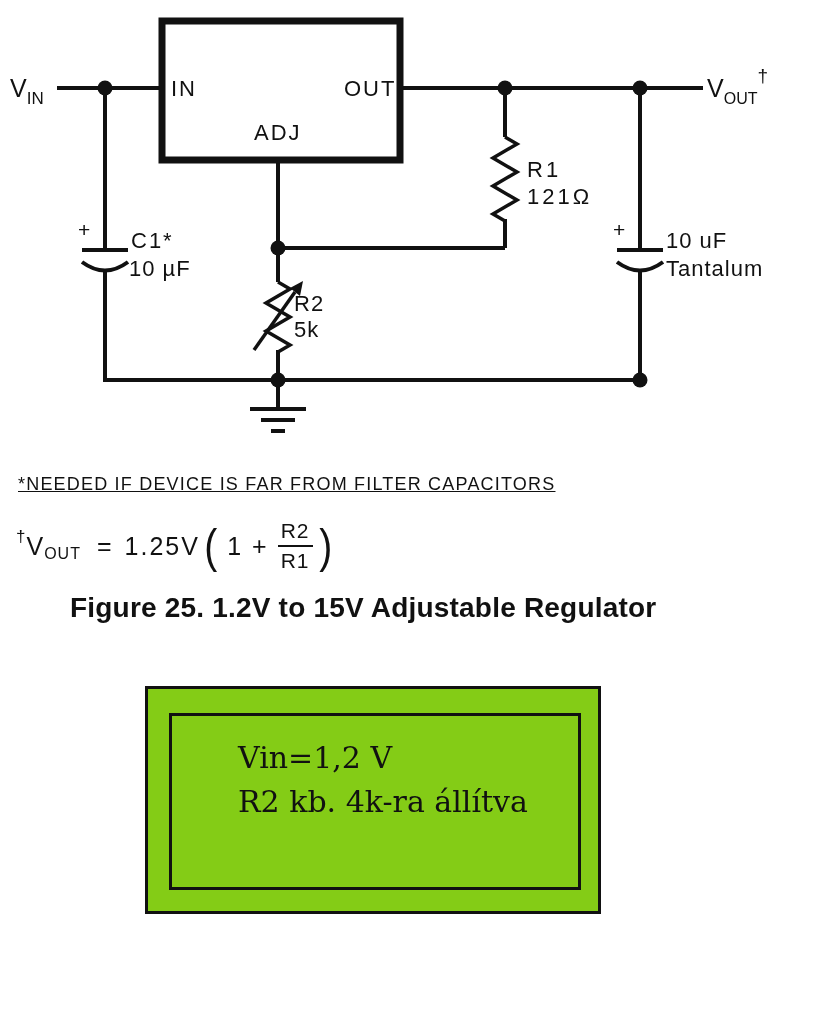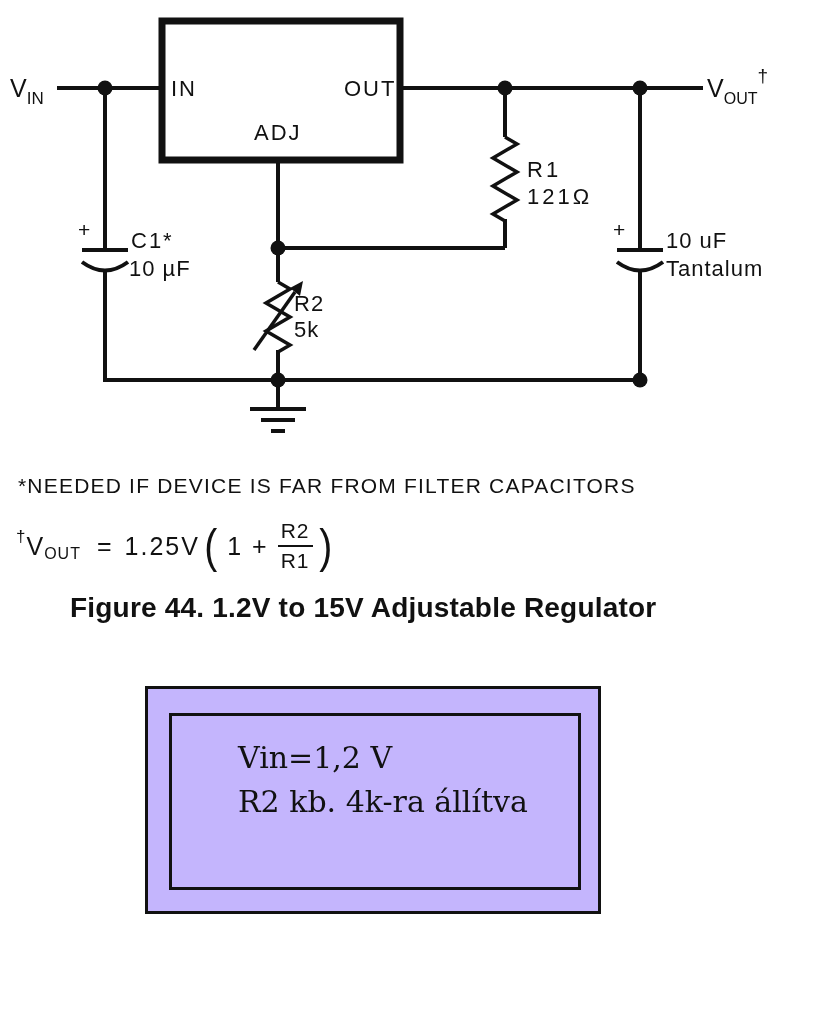--- a/index.html
+++ b/index.html
@@ -8,21 +8,21 @@
     width: 818px; height: 1024px;
     font-family: "Liberation Sans", sans-serif;
     color: #111;
   }
   .page { position: relative; width: 818px; height: 1024px; background: #fff; overflow: hidden; }
   .schematic-svg { position: absolute; left: 0; top: 0; }
   .schematic-svg text { font-family: "Liberation Sans", sans-serif; fill: #111; }
 
   .footnote {
     position: absolute; left: 18px; top: 474px;
-    font-size: 21px; letter-spacing: 1.2px; white-space: nowrap;
+    font-size: 18px; letter-spacing: 1.2px; white-space: nowrap; text-decoration: underline;
   }
   .formula {
     position: absolute; left: 16px; top: 510px; height: 72px;
     display: flex; align-items: center;
     font-size: 25px; letter-spacing: 1px; white-space: nowrap;
   }
   .formula .sup { font-size: 17px; transform: translateY(-9px); }
   .formula .sub { font-size: 16px; transform: translateY(8px); margin-right: 4px; }
   .formula .eq { margin: 0 12px; }
   .formula .coef { letter-spacing: 2px; margin-right: 3px; }
@@ -33,21 +33,21 @@
   .frac .den { padding-top: 2px; }
 
   .caption {
     position: absolute; left: 70px; top: 592px;
     font-size: 28px; font-weight: bold; letter-spacing: 0.2px; white-space: nowrap;
   }
 
   .annotation-box {
     position: absolute; left: 145px; top: 686px;
     width: 456px; height: 228px;
-    border: 3px solid #111; background: #c4b5fd;
+    border: 3px solid #111; background: #84cc16;
   }
   .annotation-inner {
     position: absolute; left: 21px; top: 24px;
     width: 412px; height: 177px;
     border: 3px solid #111;
     padding: 20px 0 0 66px;
     font-family: "DejaVu Serif", serif;
     font-size: 30px; line-height: 44px; white-space: nowrap;
   }
 </style>
@@ -141,21 +141,21 @@
     <span class="coef">1.25V</span>
     <span class="paren">(</span>
     <span class="one-plus">1 +</span>
     <span class="frac">
       <span class="num">R2</span>
       <span class="den">R1</span>
     </span>
     <span class="paren">)</span>
   </div>
 
-  <div class="caption">Figure 44. 1.2V to 15V Adjustable Regulator</div>
+  <div class="caption">Figure 25. 1.2V to 15V Adjustable Regulator</div>
 
   <div class="annotation-box">
     <div class="annotation-inner">
       <div class="annotation-line">Vin=1,2 V</div>
       <div class="annotation-line">R2 kb. 4k-ra állítva</div>
     </div>
   </div>
 
 </div>
 

